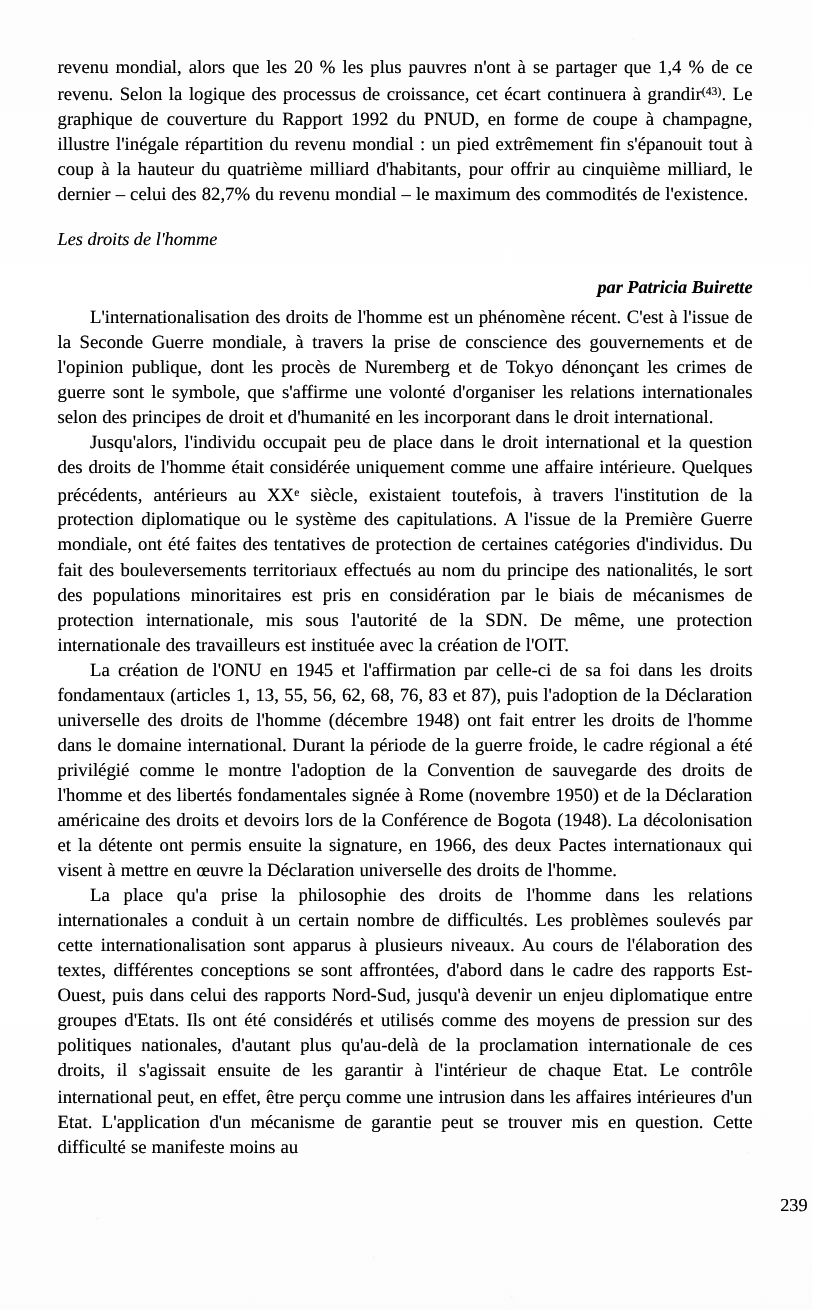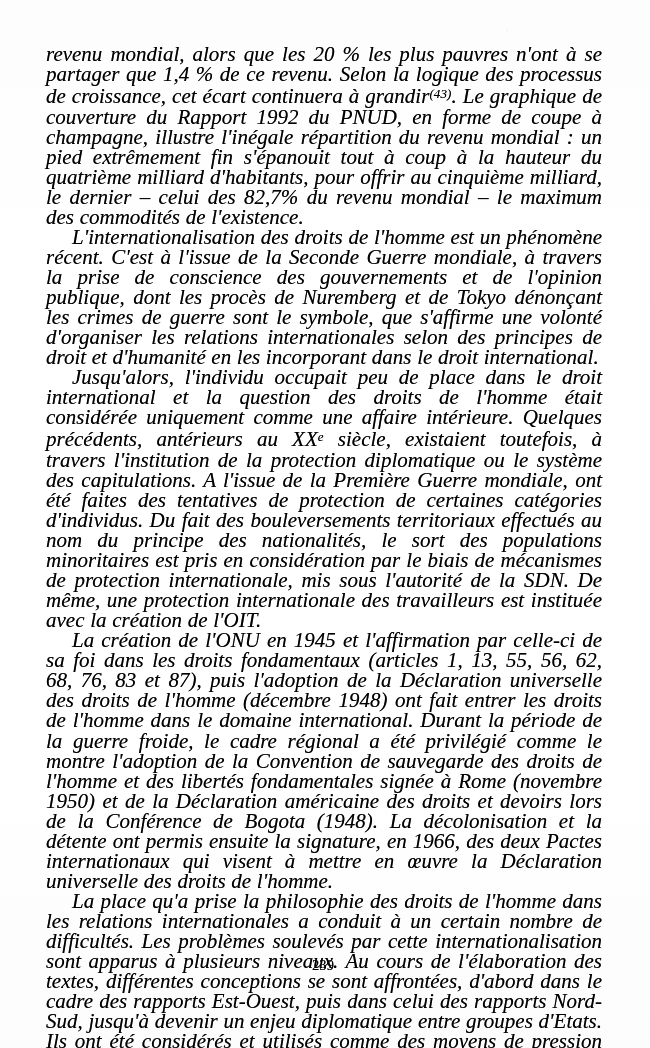--- a/index.html
+++ b/index.html
@@ -33,27 +33,26 @@
 
   .column {
     position: absolute;
     left: 46px;
     top: 44px;
     width: 556px;
   }
 
   .para {
     margin: 0;
-    font-size: 21px;
+    font-size: 15px;
     line-height: 20.05px;
     text-align: justify;
     text-indent: 26px;
     hyphens: none;
     word-spacing: 0.02em;
-    font-style: italic;
     -webkit-font-smoothing: none;
   }
   .para.no-indent { text-indent: 0; }
 
   
   .para, .section-heading, .byline, .folio {
     text-shadow: 0 0 0.45px rgba(0,0,0,0.55);
   }
 
   .sup {
@@ -81,35 +80,37 @@
     text-align: right;
     padding-top: 18px;
     padding-bottom: 4px;
   }
 
   .folio {
     position: absolute;
     left: 0;
     right: 4px;
     top: 955px;
-    text-align: center;
+    text-align: right;
     font-size: 14.6px;
     line-height: 20px;
   }
 </style>
 </head>
 <body>
 
 <div class="page"></div>
 
 <div class="column">
 
   <p class="para no-indent"><span>revenu mondial, alors que les 20 % les plus pauvres n'ont à se partager que 1,4 % de ce revenu. Selon la logique des processus de croissance, cet écart continuera à grandir</span><span class="sup">(43)</span><span>. Le graphique de couverture du Rapport 1992 du PNUD, en forme de coupe à champagne, illustre l'inégale répartition du revenu mondial : un pied extrêmement fin s'épanouit tout à coup à la hauteur du quatrième milliard d'habitants, pour offrir au cinquième milliard, le dernier – celui des 82,7% du revenu mondial – le maximum des commodités de l'existence.</span></p>
 
+  <h2 class="section-heading">Les droits de l'homme</h2>
 
+  <p class="byline">par Patricia Buirette</p>
 
   <p class="para">L'internationalisation des droits de l'homme est un phénomène récent. C'est à l'issue de la Seconde Guerre mondiale, à travers la prise de conscience des gouvernements et de l'opinion publique, dont les procès de Nuremberg et de Tokyo dénonçant les crimes de guerre sont le symbole, que s'affirme une volonté d'organiser les relations internationales selon des principes de droit et d'humanité en les incorporant dans le droit international.</p>
 
   <p class="para"><span>Jusqu'alors, l'individu occupait peu de place dans le droit international et la question des droits de l'homme était considérée uniquement comme une affaire intérieure. Quelques précédents, antérieurs au XX</span><span class="sup">e</span><span> siècle, existaient toutefois, à travers l'institution de la protection diplomatique ou le système des capitulations. A l'issue de la Première Guerre mondiale, ont été faites des tentatives de protection de certaines catégories d'individus. Du fait des bouleversements territoriaux effectués au nom du principe des nationalités, le sort des populations minoritaires est pris en considération par le biais de mécanismes de protection internationale, mis sous l'autorité de la SDN. De même, une protection internationale des travailleurs est instituée avec la création de l'OIT.</span></p>
 
 
   <p class="para">La création de l'ONU en 1945 et l'affirmation par celle-ci de sa foi dans les droits fondamentaux (articles 1, 13, 55, 56, 62, 68, 76, 83 et 87), puis l'adoption de la Déclaration universelle des droits de l'homme (décembre 1948) ont fait entrer les droits de l'homme dans le domaine international. Durant la période de la guerre froide, le cadre régional a été privilégié comme le montre l'adoption de la Convention de sauvegarde des droits de l'homme et des libertés fondamentales signée à Rome (novembre 1950) et de la Déclaration américaine des droits et devoirs lors de la Conférence de Bogota (1948). La décolonisation et la détente ont permis ensuite la signature, en 1966, des deux Pactes internationaux qui visent à mettre en œuvre la Déclaration universelle des droits de l'homme.</p>
 
   <p class="para">La place qu'a prise la philosophie des droits de l'homme dans les relations internationales a conduit à un certain nombre de difficultés. Les problèmes soulevés par cette internationalisation sont apparus à plusieurs niveaux. Au cours de l'élaboration des textes, différentes conceptions se sont affrontées, d'abord dans le cadre des rapports Est-Ouest, puis dans celui des rapports Nord-Sud, jusqu'à devenir un enjeu diplomatique entre groupes d'Etats. Ils ont été considérés et utilisés comme des moyens de pression sur des politiques nationales, d'autant plus qu'au-delà de la proclamation internationale de ces droits, il s'agissait ensuite de les garantir à l'intérieur de chaque Etat. Le contrôle international peut, en effet, être perçu comme une intrusion dans les affaires intérieures d'un Etat. L'application d'un mécanisme de garantie peut se trouver mis en question. Cette difficulté se manifeste moins au</p>
 

